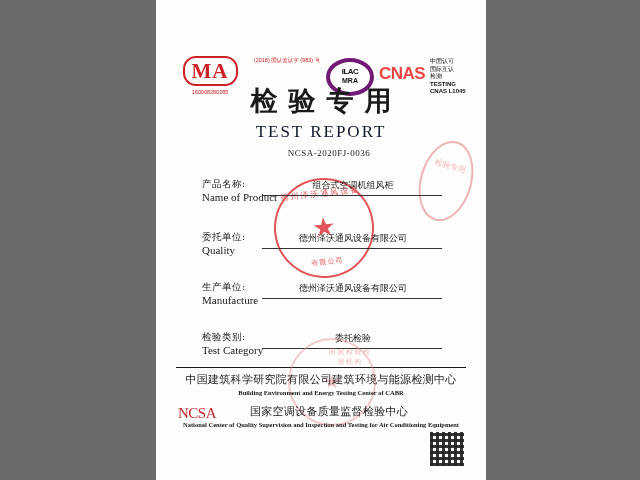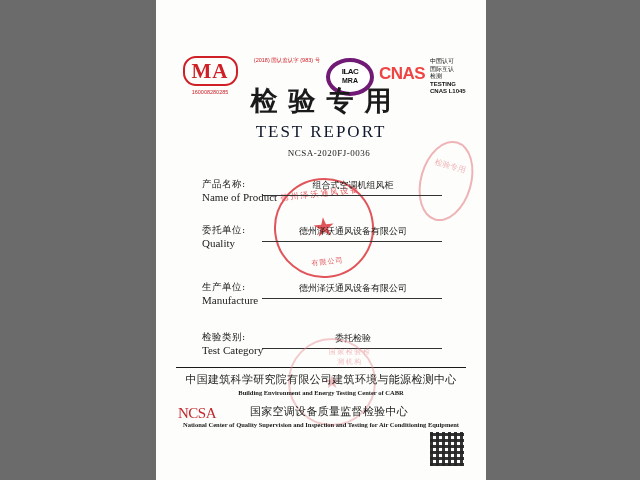--- a/index.html
+++ b/index.html
@@ -157,21 +157,21 @@
   }
 
   
   .field {
     position: absolute;
     left: 46px;
     width: 240px;
     height: 34px;
   }
   .f1 { top: 178px; }
-  .f2 { top: 224px; }
+  .f2 { top: 231px; }
   .f3 { top: 281px; }
   .f4 { top: 331px; }
   .field .label-cn {
     position: absolute;
     left: 0; top: 0;
     font-size: 9.5px;
     color: #1a1a1a;
     font-family: "DejaVu Serif", serif;
     letter-spacing: 0.5px;
     white-space: nowrap;

